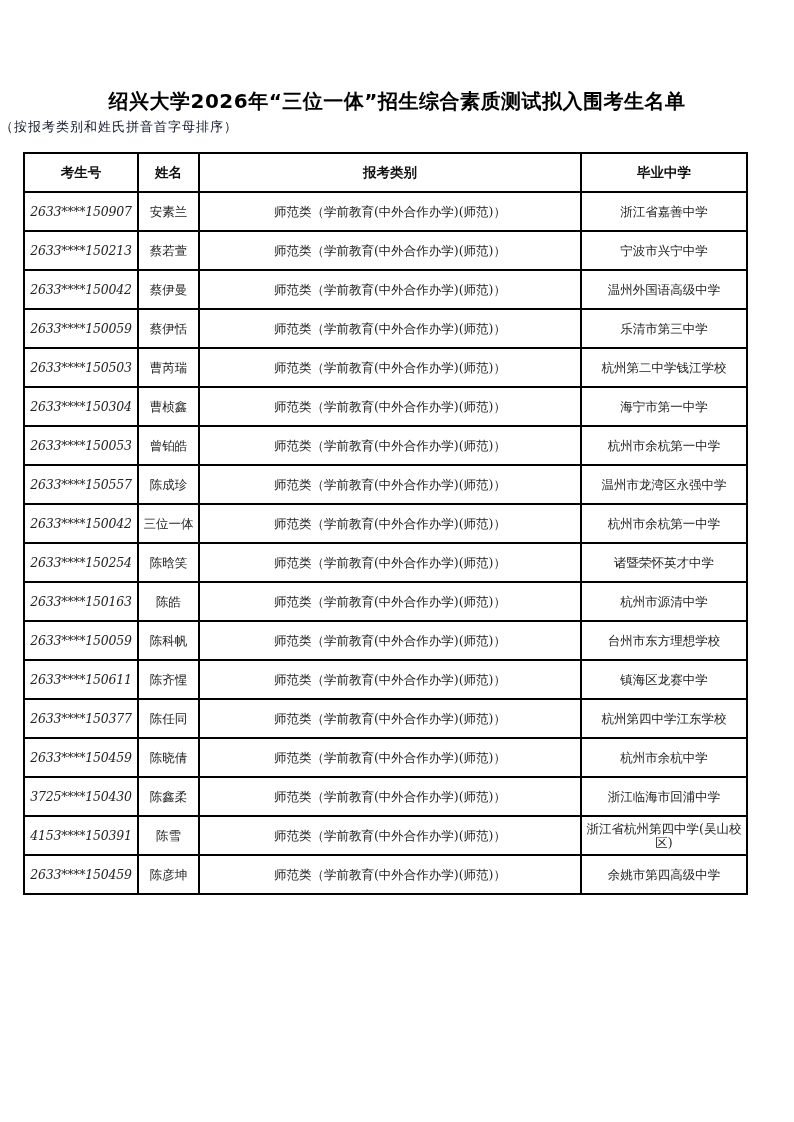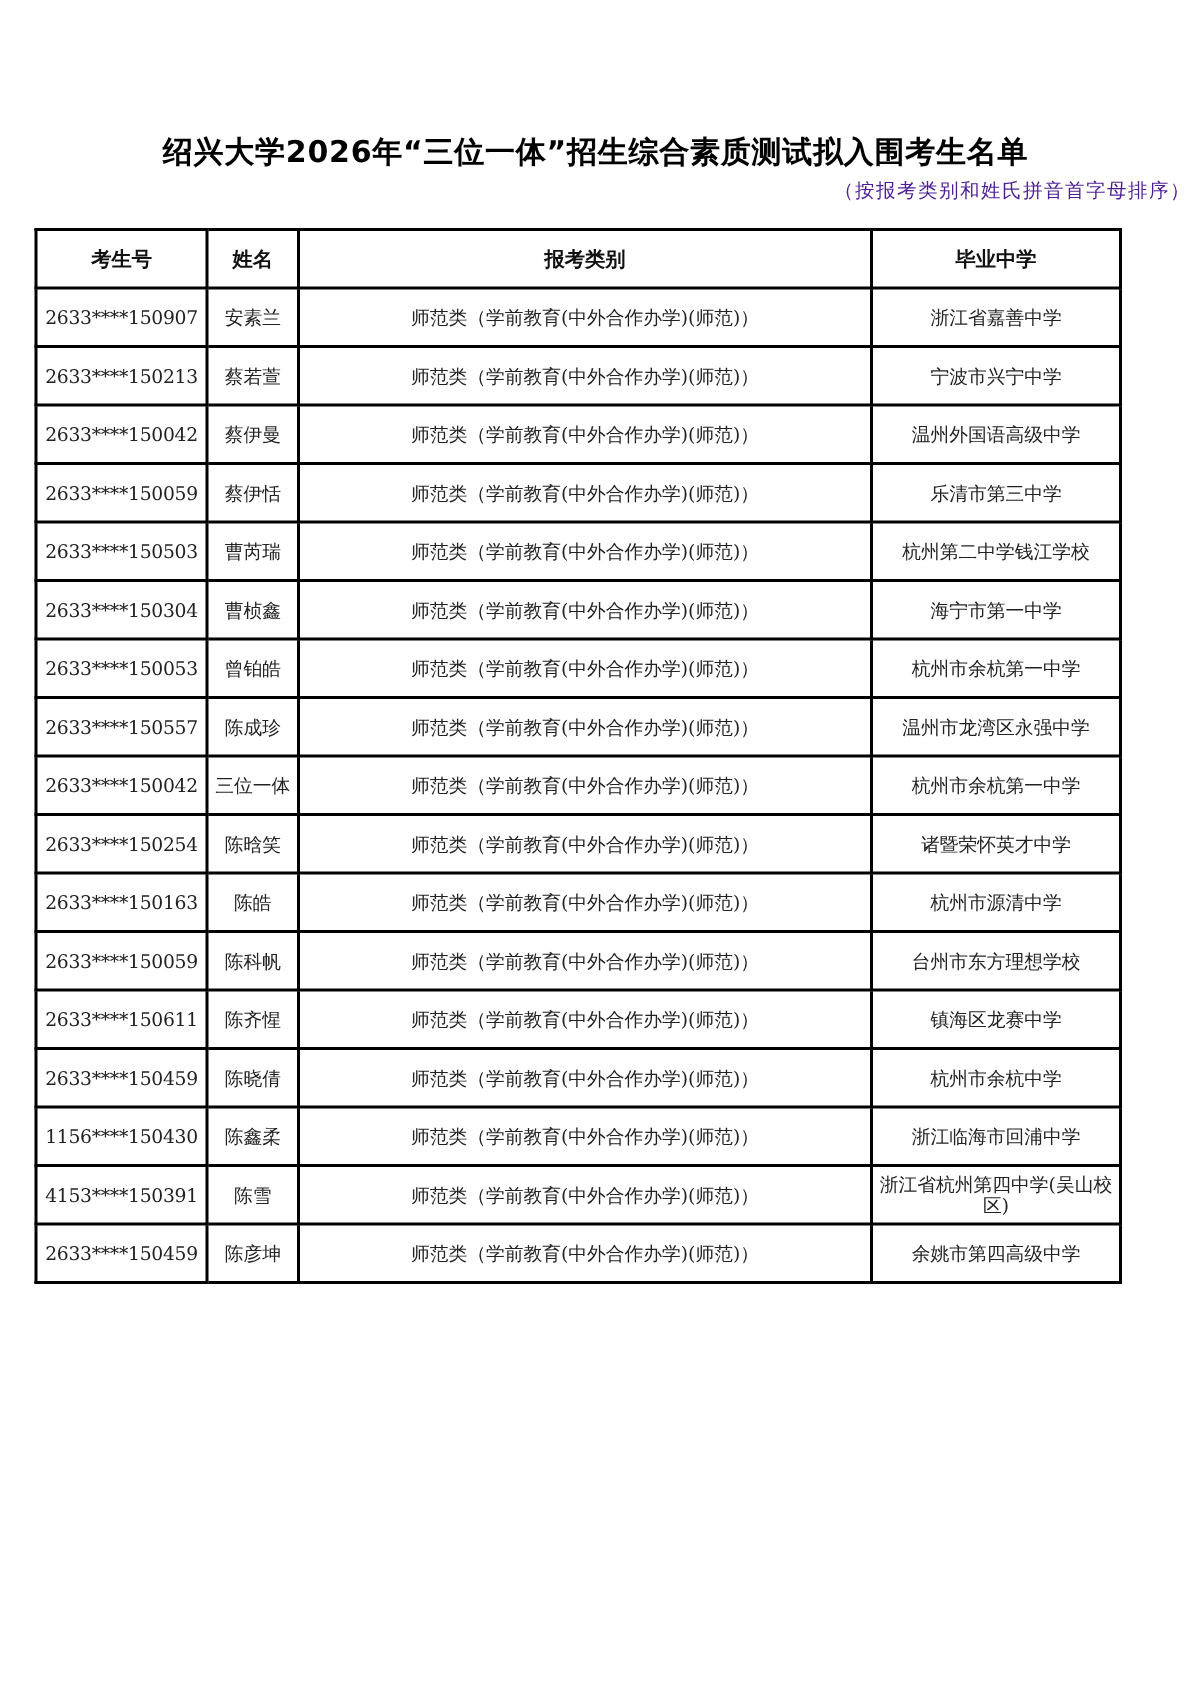--- a/index.html
+++ b/index.html
@@ -1,30 +1,30 @@
 <!DOCTYPE html>
 <html><head>
 <meta charset="utf-8">
 <style>
   html, body { margin: 0; padding: 0; background: #ffffff; }
   body { width: 794px; height: 1122px; position: relative; overflow: hidden;
          font-family: "DejaVu Serif", "Liberation Serif", serif; color: #1a1a1a; }
   .title { position: absolute; top: 88px; left: 0; width: 794px; text-align: center;
            font-family: "DejaVu Sans", "Liberation Sans", sans-serif; font-weight: bold;
            font-size: 20px; letter-spacing: 0.5px; color: #000; }
-  .subtitle { position: absolute; top: 118px; left: 0; width: 794px; text-align: right;
-              font-size: 13px; color: #4c1d95; letter-spacing: 1px; }
+  .subtitle { position: absolute; top: 118px; left: 0; width: 794px; text-align: left;
+              font-size: 13px; color: #0f172a; letter-spacing: 1px; }
   table.roster { position: absolute; left: 23px; top: 152px; border-collapse: collapse;
                  table-layout: fixed; width: 723px; }
   table.roster th, table.roster td { border: 2px solid #000; text-align: center;
                  vertical-align: middle; padding: 0 2px; overflow: hidden; }
   table.roster th { height: 37px; font-family: "DejaVu Sans", "Liberation Sans", sans-serif;
                  font-weight: bold; font-size: 13.5px; color: #111; margin-top: 24px; }
   table.roster td { height: 37px; font-size: 12.5px; line-height: 14px; color: #222; }
-  td.id { font-size: 12px; letter-spacing: -0.2px; }
+  td.id { font-size: 12px; letter-spacing: -0.2px; font-style: italic; }
   td.school { font-size: 12.5px; }
   col.c-id { width: 114px; }
   col.c-name { width: 61px; }
   col.c-cat { width: 382px; }
   col.c-school { width: 166px; }
 </style>
 </head>
 <body>
 
 <div class="title">绍兴大学2026年“三位一体”招生综合素质测试拟入围考生名单</div>
@@ -118,27 +118,33 @@
         <td class="category">师范类（学前教育(中外合作办学)(师范)）</td>
         <td class="school">台州市东方理想学校</td>
       </tr>
       <tr>
         <td class="id">2633****150611</td>
         <td class="name">陈齐惺</td>
         <td class="category">师范类（学前教育(中外合作办学)(师范)）</td>
         <td class="school">镇海区龙赛中学</td>
       </tr>
       <tr>
+        <td class="id">2633****150377</td>
+        <td class="name">陈任同</td>
+        <td class="category">师范类（学前教育(中外合作办学)(师范)）</td>
+        <td class="school">杭州第四中学江东学校</td>
+      </tr>
+      <tr>
         <td class="id">2633****150459</td>
         <td class="name">陈晓倩</td>
         <td class="category">师范类（学前教育(中外合作办学)(师范)）</td>
         <td class="school">杭州市余杭中学</td>
       </tr>
       <tr>
-        <td class="id">1156****150430</td>
+        <td class="id">3725****150430</td>
         <td class="name">陈鑫柔</td>
         <td class="category">师范类（学前教育(中外合作办学)(师范)）</td>
         <td class="school">浙江临海市回浦中学</td>
       </tr>
       <tr>
         <td class="id">4153****150391</td>
         <td class="name">陈雪</td>
         <td class="category">师范类（学前教育(中外合作办学)(师范)）</td>
         <td class="school">浙江省杭州第四中学(吴山校区)</td>
       </tr>

